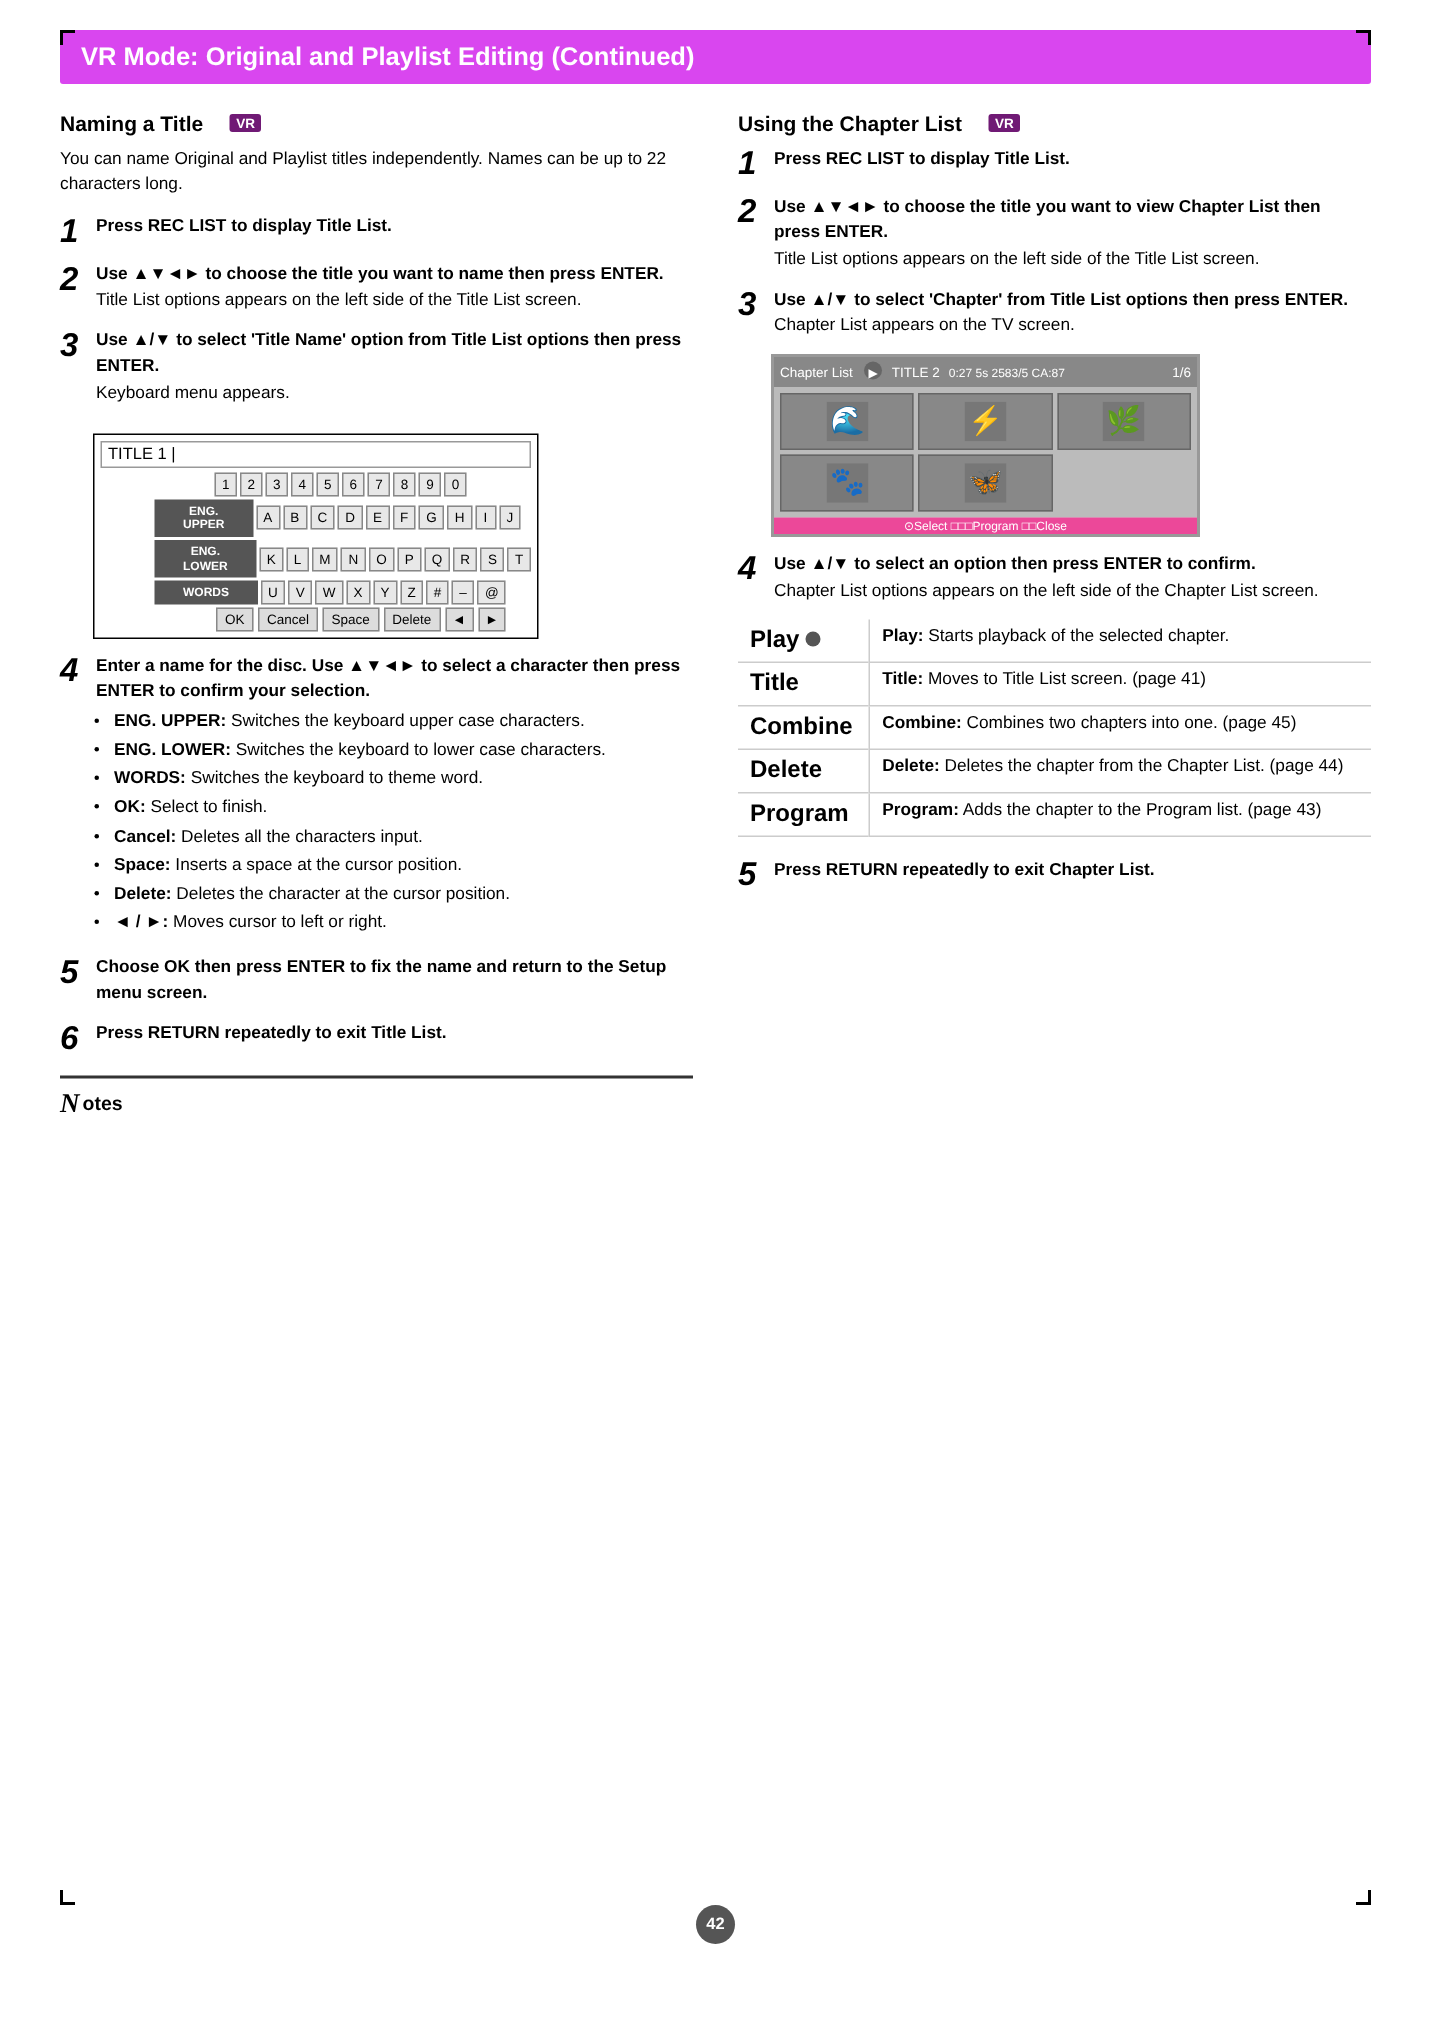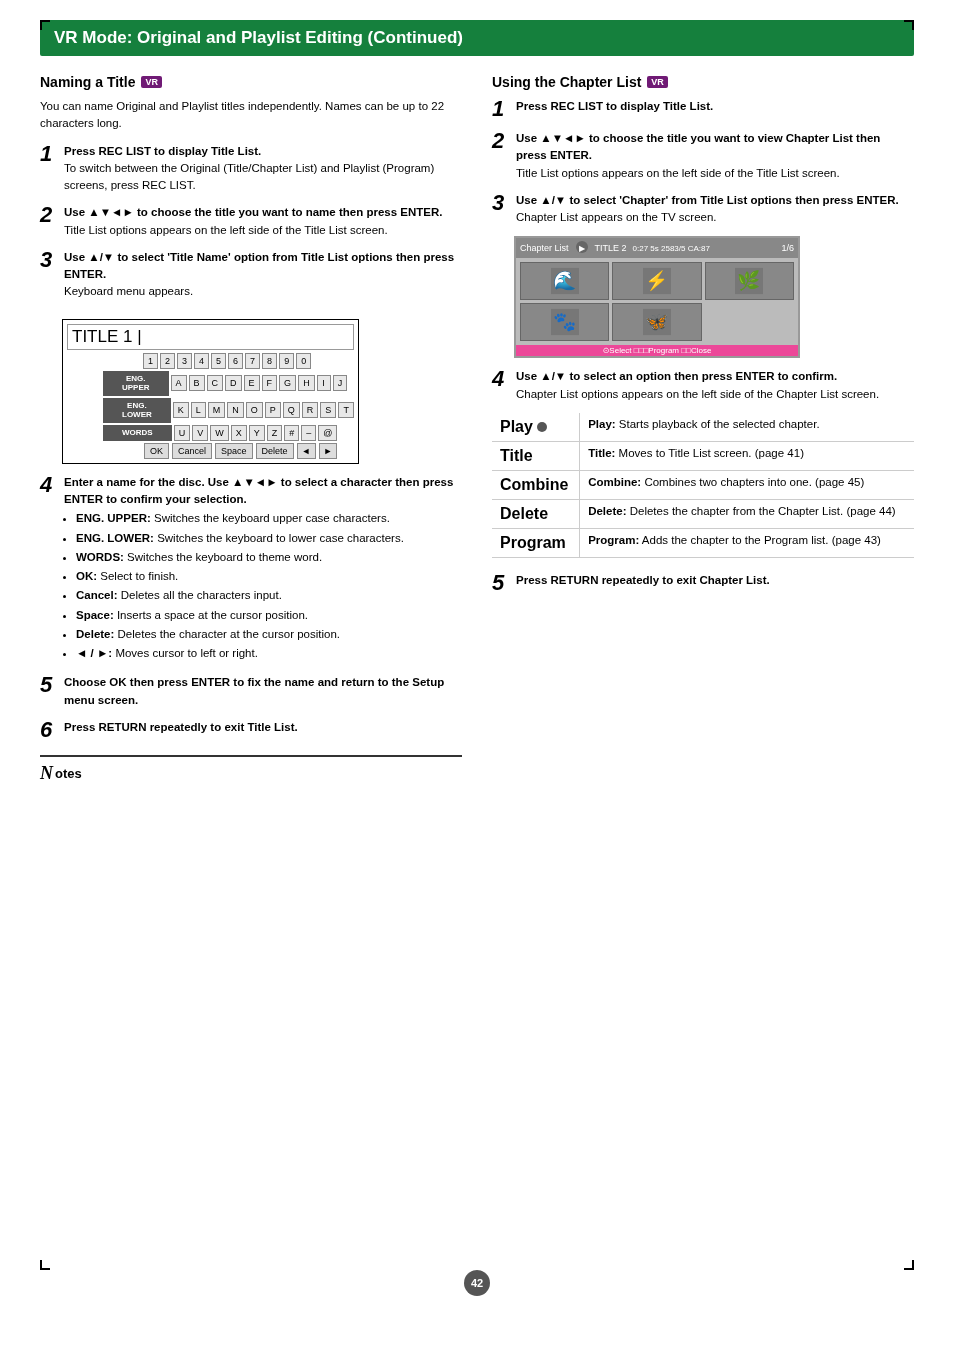--- a/index.html
+++ b/index.html
@@ -6,42 +6,42 @@
     body {
       font-family: Arial, Helvetica, sans-serif;
       font-size: 12px;
       background: #fff;
       color: #000;
       width: 954px;
       min-height: 1351px;
       padding: 20px 40px;
     }
     .page-header {
-      background: #15803d;
+      background: #d946ef;
       color: #fff;
       padding: 8px 14px;
       font-size: 17px;
       font-weight: bold;
       margin-bottom: 18px;
       border-radius: 2px;
     }
     .two-col {
       display: flex;
       gap: 30px;
     }
     .left-col { flex: 1; }
     .right-col { flex: 1; }
 
     .section-title {
       font-size: 14px;
       font-weight: bold;
       margin-bottom: 8px;
       display: flex;
       align-items: center;
-      gap: 6px;
+      gap: 18px;
     }
     .vr-badge {
       background: #701a75;
       color: #fff;
       font-size: 9px;
       font-weight: bold;
       padding: 1px 4px;
       border-radius: 2px;
     }
     .intro-text {
@@ -74,21 +74,21 @@
       border: 1px solid #000;
       margin: 8px 0 10px 22px;
       display: inline-block;
       padding: 4px;
       background: #fff;
     }
     .kb-title-row {
       background: #fff;
       border: 1px solid #999;
       padding: 2px 4px;
-      font-size: 17px;
+      font-size: 11px;
       margin-bottom: 3px;
       min-width: 220px;
     }
     .kb-row {
       display: flex;
       gap: 2px;
       margin-bottom: 2px;
       align-items: center;
     }
     .kb-label {
@@ -283,21 +283,20 @@
         <span>Naming a Title</span>
         <span class="vr-badge">VR</span>
       </div>
       <div class="intro-text">You can name Original and Playlist titles independently. Names can be up to 22 characters long.</div>
 
       
       <div class="step">
         <div class="step-num-circle">1</div>
         <div class="step-content">
           <b>Press REC LIST to display Title List.</b><br>
-          <span>To switch between the Original (Title/Chapter List) and Playlist (Program) screens, press REC LIST.</span>
         </div>
       </div>
 
       
       <div class="step">
         <div class="step-num-circle">2</div>
         <div class="step-content">
           <b>Use ▲▼◄► to choose the title you want to name then press ENTER.</b><br>
           <span>Title List options appears on the left side of the Title List screen.</span>
         </div>

